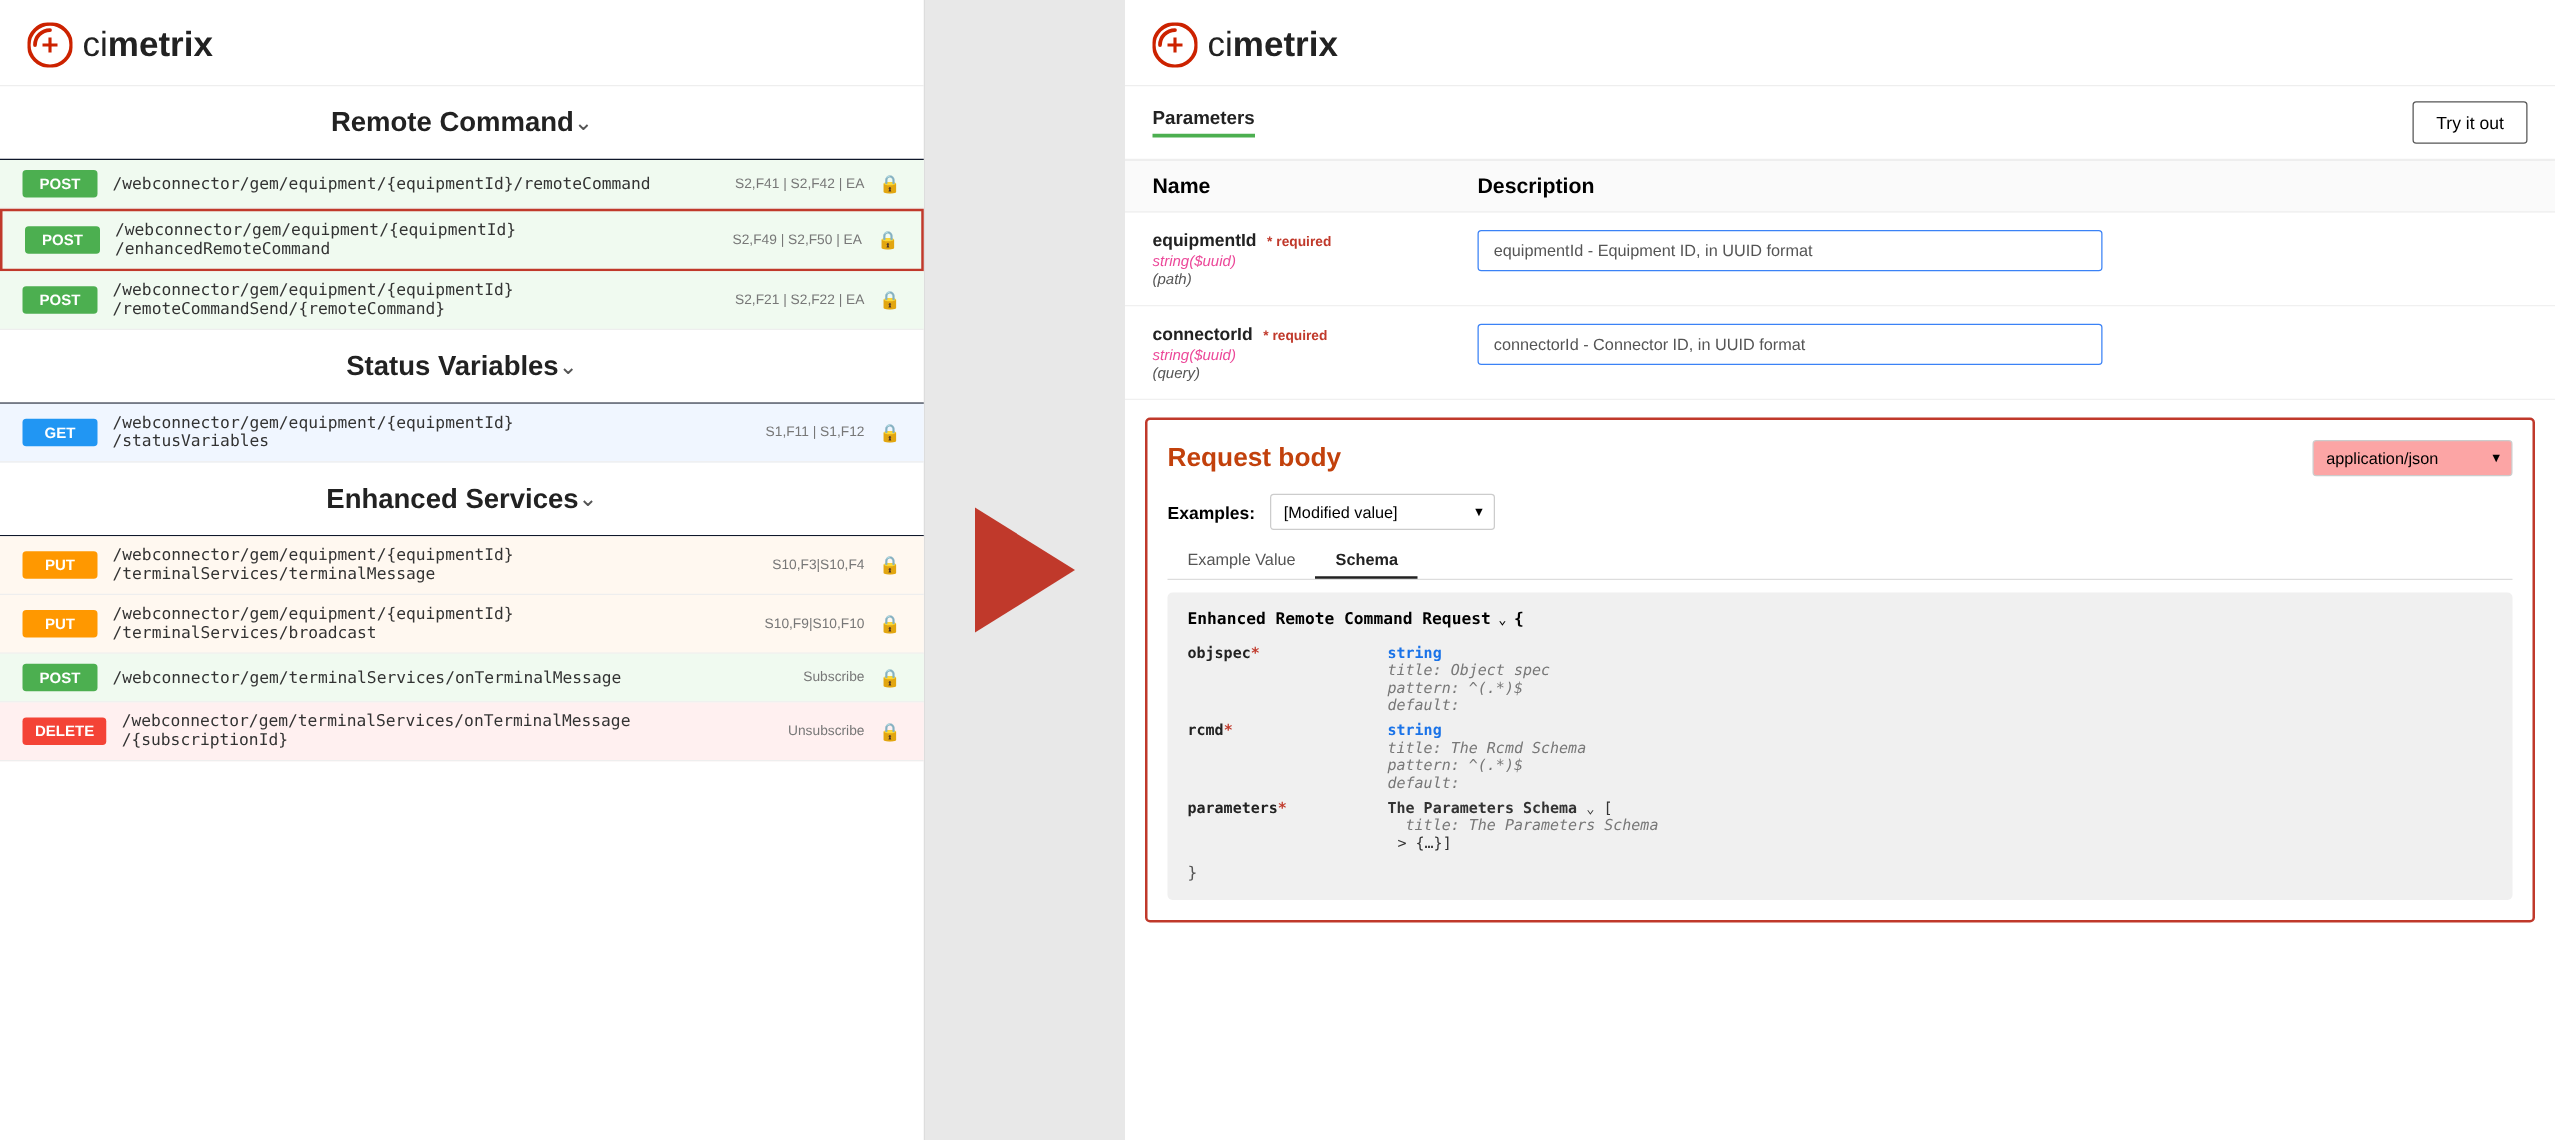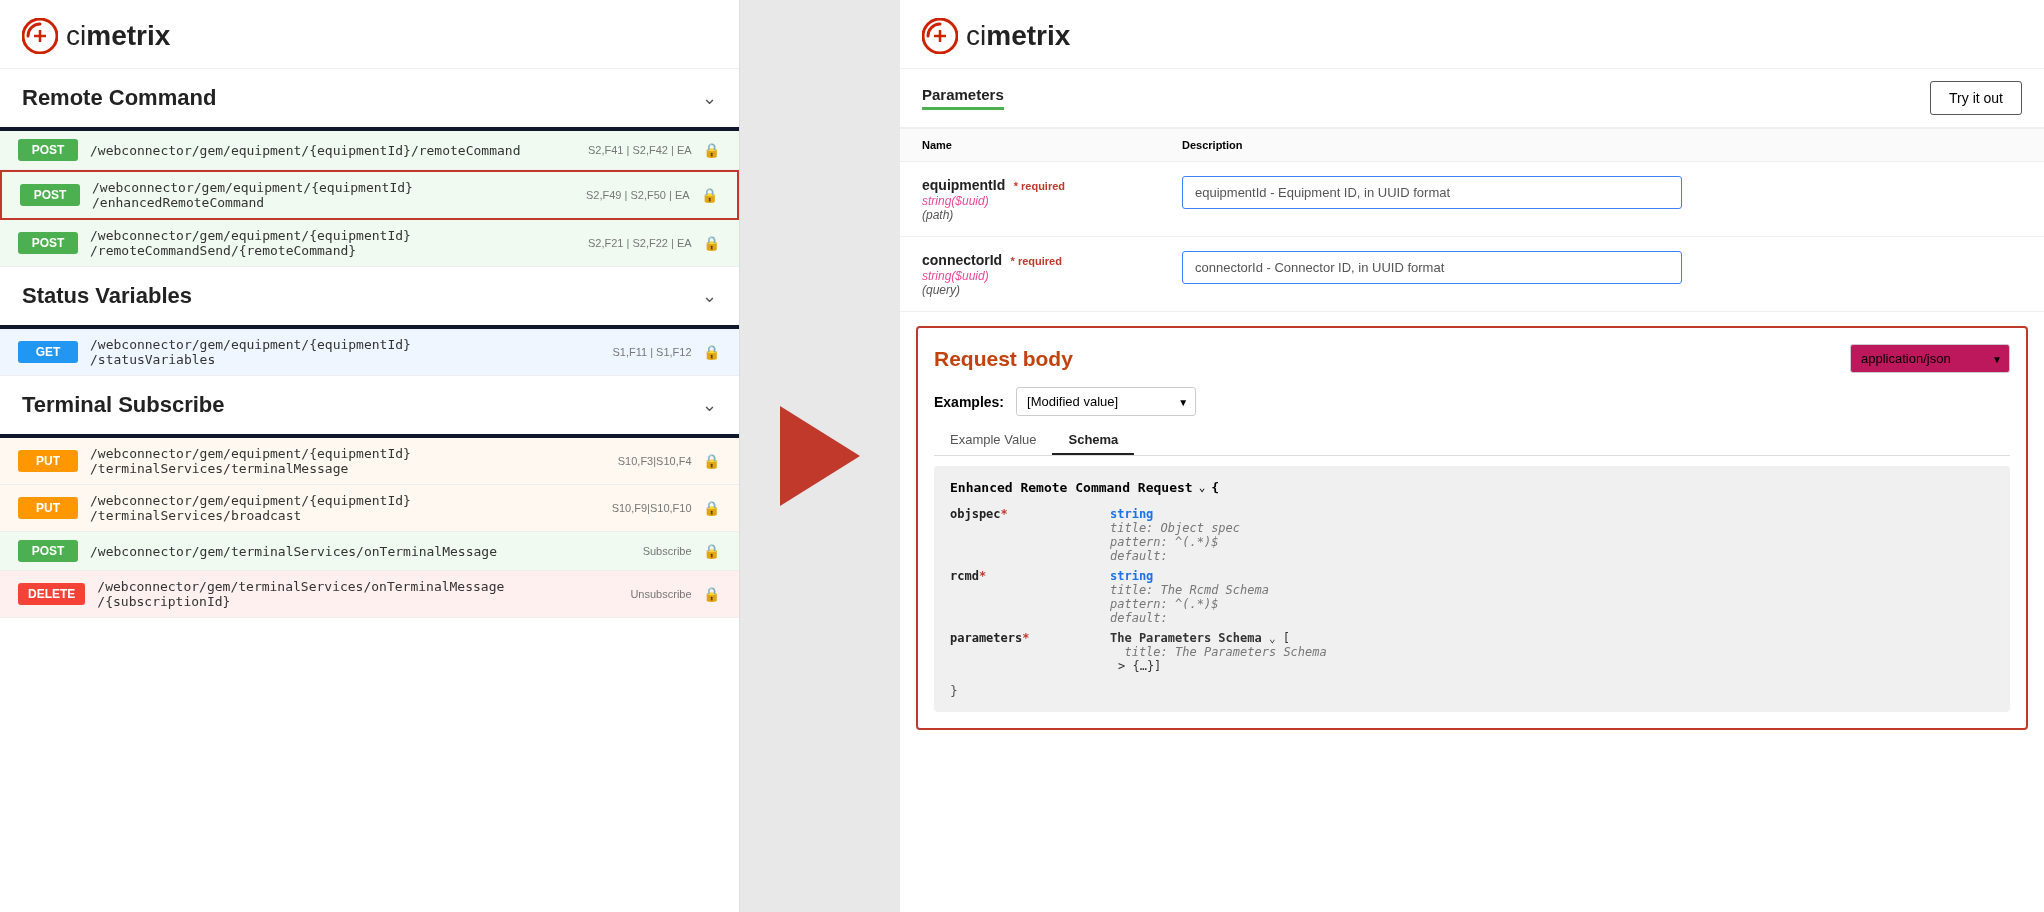--- a/index.html
+++ b/index.html
@@ -29,25 +29,25 @@
       gap: 8px;
     }
 
     .logo-icon {
       width: 36px;
       height: 36px;
     }
 
     .section-header {
       display: flex;
-      justify-content: space-between;
+      justify-content: center;
       align-items: center;
       padding: 16px 22px;
       cursor: pointer;
-      border-bottom: 4px solid #0f172a;
+      border-bottom: 1px solid #0f172a;
     }
 
     .section-title {
       font-size: 22px;
       font-weight: 700;
       color: #222;
     }
 
     .chevron {
       font-size: 18px;
@@ -174,21 +174,21 @@
       cursor: pointer;
       border-radius: 3px;
       font-weight: 500;
     }
 
     .params-table-header {
       display: grid;
       grid-template-columns: 260px 1fr;
       padding: 10px 22px;
       font-weight: 700;
-      font-size: 11px;
+      font-size: 17px;
       border-bottom: 1px solid #eee;
       background: #fafafa;
     }
 
     .param-row {
       display: grid;
       grid-template-columns: 260px 1fr;
       padding: 14px 22px;
       border-bottom: 1px solid #f0f0f0;
       align-items: start;
@@ -249,21 +249,21 @@
       font-size: 21px;
       font-weight: 600;
       color: #c2410c;
     }
 
     .content-type-select {
       padding: 6px 40px 6px 10px;
       border: 1px solid #ccc;
       border-radius: 3px;
       font-size: 13px;
-      background: #be185d;
+      background: #fca5a5;
       appearance: none;
       -webkit-appearance: none;
       cursor: pointer;
       min-width: 160px;
     }
 
     .select-wrapper {
       position: relative;
     }
 
@@ -445,21 +445,21 @@
   </div>
 
   <div class="endpoint-row get-blue">
     <span class="method-badge method-get">GET</span>
     <span class="endpoint-path">/webconnector/gem/equipment/{equipmentId}<br>/statusVariables</span>
     <span class="endpoint-tags">S1,F11 | S1,F12</span>
     <span class="lock-icon">🔒</span>
   </div>
 
   <div class="section-header">
-    <span class="section-title">Terminal Subscribe</span>
+    <span class="section-title">Enhanced Services</span>
     <span class="chevron">⌄</span>
   </div>
 
   <div class="endpoint-row put-orange">
     <span class="method-badge method-put">PUT</span>
     <span class="endpoint-path">/webconnector/gem/equipment/{equipmentId}<br>/terminalServices/terminalMessage</span>
     <span class="endpoint-tags">S10,F3|S10,F4</span>
     <span class="lock-icon">🔒</span>
   </div>
 

